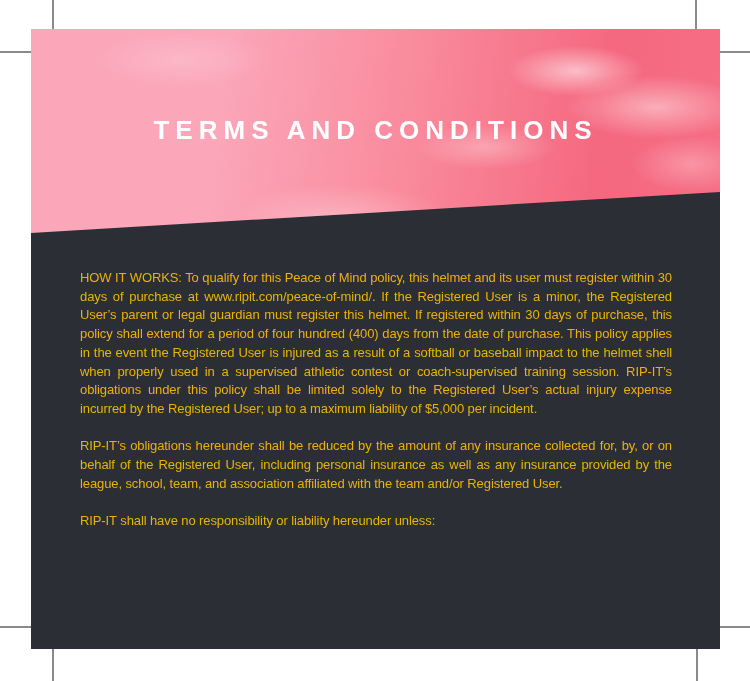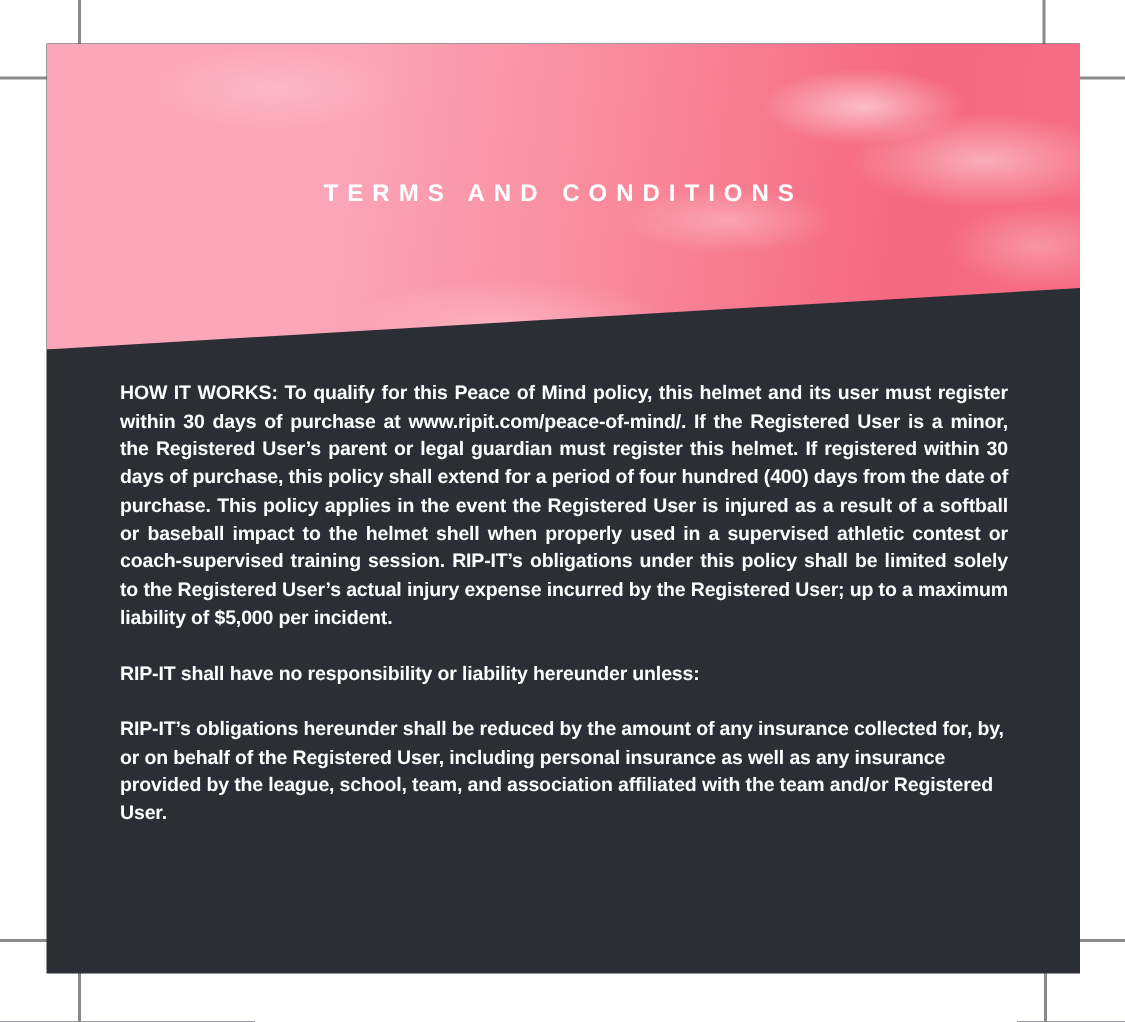--- a/index.html
+++ b/index.html
@@ -70,34 +70,34 @@
   }
 
   .title-block {
     position: absolute;
     left: 0;
     top: 86px;
     width: 100%;
     text-align: center;
     color: #ffffff;
     font-weight: bold;
-    font-size: 16px;
+    font-size: 26px;
     line-height: 30px;
     letter-spacing: 6px;
   }
 
   
   .terms-text {
     position: absolute;
     left: 49px;
-    top: 224px;
+    top: 240px;
     width: 592px;
-    color: #ffffff;
+    color: #eab308;
     font-size: 13px;
-    font-weight: bold;
+    font-weight: normal;
     line-height: 18.7px;
     letter-spacing: -0.1px;
     text-align: justify;
   }
   .terms-text p {
     margin: 0 0 18.5px 0;
   }
   .terms-text p:last-child {
     margin-bottom: 0;
     text-align: left;
@@ -119,17 +119,17 @@
 
   <div class="pink-header">
     <div class="watercolor"></div>
     <div class="title-block">
       <div>TERMS AND CONDITIONS</div>
     </div>
   </div>
 
   <div class="terms-text">
     <p>HOW IT WORKS: To qualify for this Peace of Mind policy, this helmet and its user must register within 30 days of purchase at www.ripit.com/peace-of-mind/. If the Registered User is a minor, the Registered User’s parent or legal guardian must register this helmet. If registered within 30 days of purchase, this policy shall extend for a period of four hundred (400) days from the date of purchase. This policy applies in the event the Registered User is injured as a result of a softball or baseball impact to the helmet shell when properly used in a supervised athletic contest or coach-supervised training session. RIP-IT’s obligations under this policy shall be limited solely to the Registered User’s actual injury expense incurred by the Registered User; up to a maximum liability of $5,000 per incident.</p>
+    <p>RIP-IT’s obligations hereunder shall be reduced by the amount of any insurance collected for, by, or on behalf of the Registered User, including personal insurance as well as any insurance provided by the league, school, team, and association affiliated with the team and/or Registered User.</p>
     <p>RIP-IT shall have no responsibility or liability hereunder unless:</p>
-    <p>RIP-IT’s obligations hereunder shall be reduced by the amount of any insurance collected for, by, or on behalf of the Registered User, including personal insurance as well as any insurance provided by the league, school, team, and association affiliated with the team and/or Registered User.</p>
   </div>
 
 </div>
 
 </body></html>

